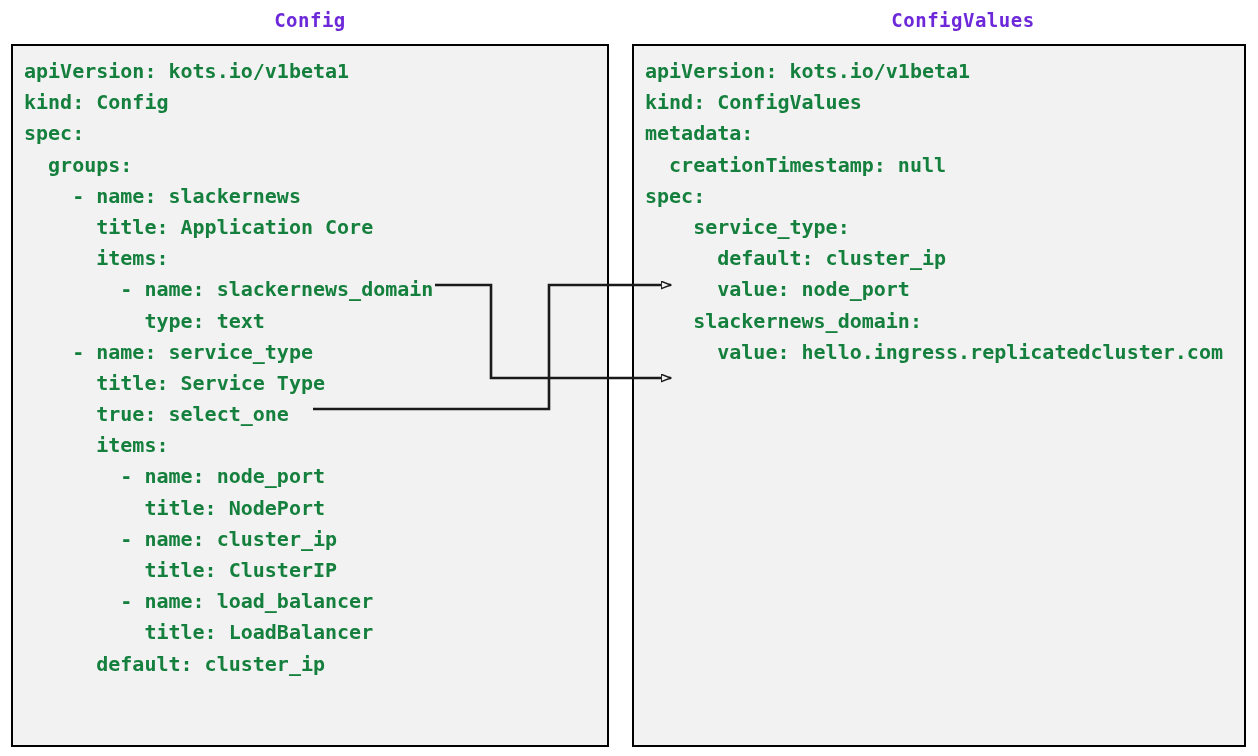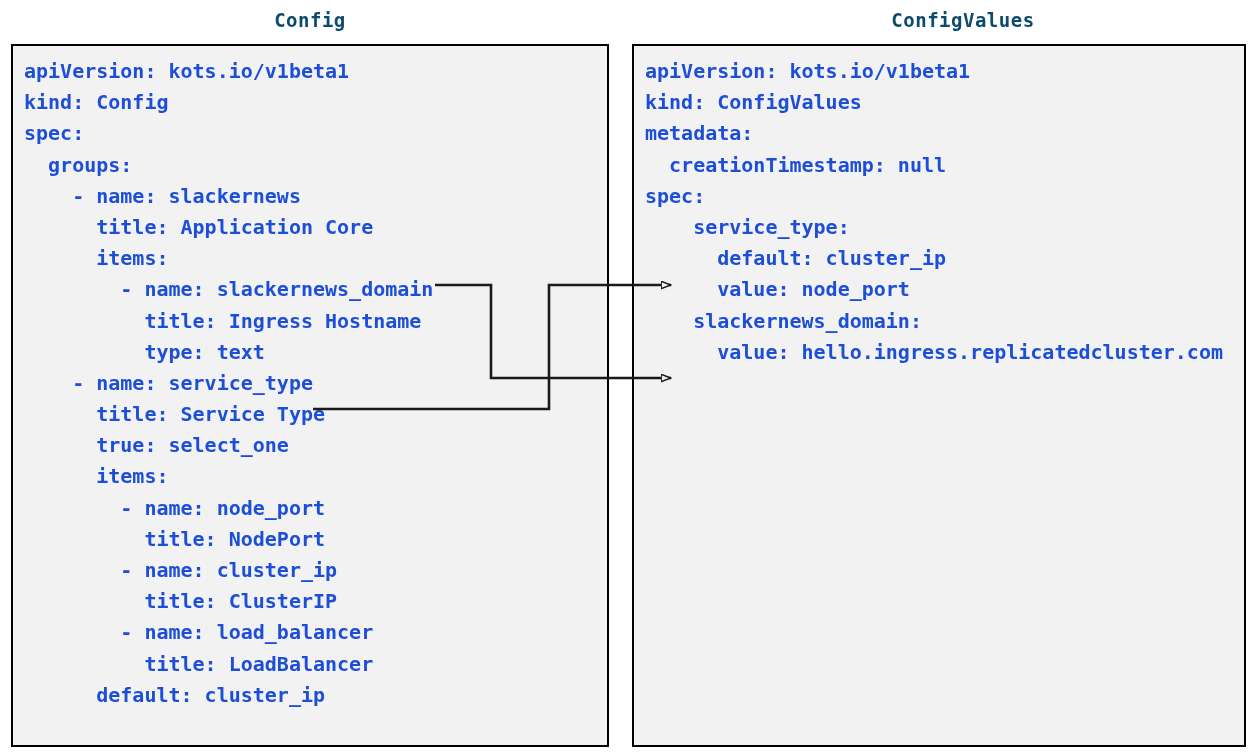--- a/index.html
+++ b/index.html
@@ -14,21 +14,21 @@
     background: #ffffff;
     overflow: hidden;
     font-family: "DejaVu Sans Mono", "Liberation Mono", monospace;
   }
 
   .panel-title {
     position: absolute;
     font-family: "DejaVu Sans Mono", "Liberation Mono", monospace;
     font-size: 19px;
     font-weight: bold;
-    color: #0c4a6e;
+    color: #6d28d9;
     letter-spacing: 0.5px;
     white-space: pre;
     text-align: center;
     top: 9px;
     line-height: 22px;
   }
   #title-config  { left: 11px;  width: 598px; }
   #title-values  { left: 656px; width: 614px; }
 
   .yaml-panel {
@@ -44,21 +44,21 @@
   .yaml-body {
     position: absolute;
     left: 11px;
     top: 10px;
     right: 4px;
   }
   .yaml-line {
     font-family: "DejaVu Sans Mono", "Liberation Mono", monospace;
     font-size: 20px;
     font-weight: bold;
-    color: #1d4ed8;
+    color: #15803d;
     line-height: 31.2px;
     height: 31.2px;
     white-space: pre;
     letter-spacing: 0px;
   }
 
   #wires {
     position: absolute;
     left: 0;
     top: 0;
@@ -79,21 +79,20 @@
   <div class="yaml-panel" id="panel-config">
     <div class="yaml-body" id="config-body">
         <div class="yaml-line">apiVersion: kots.io/v1beta1</div>
         <div class="yaml-line">kind: Config</div>
         <div class="yaml-line">spec:</div>
         <div class="yaml-line">  groups:</div>
         <div class="yaml-line">    - name: slackernews</div>
         <div class="yaml-line">      title: Application Core</div>
         <div class="yaml-line">      items:</div>
         <div class="yaml-line">        - name: slackernews_domain</div>
-        <div class="yaml-line">          title: Ingress Hostname</div>
         <div class="yaml-line">          type: text</div>
         <div class="yaml-line">    - name: service_type</div>
         <div class="yaml-line">      title: Service Type</div>
         <div class="yaml-line">      true: select_one</div>
         <div class="yaml-line">      items:</div>
         <div class="yaml-line">        - name: node_port</div>
         <div class="yaml-line">          title: NodePort</div>
         <div class="yaml-line">        - name: cluster_ip</div>
         <div class="yaml-line">          title: ClusterIP</div>
         <div class="yaml-line">        - name: load_balancer</div>

